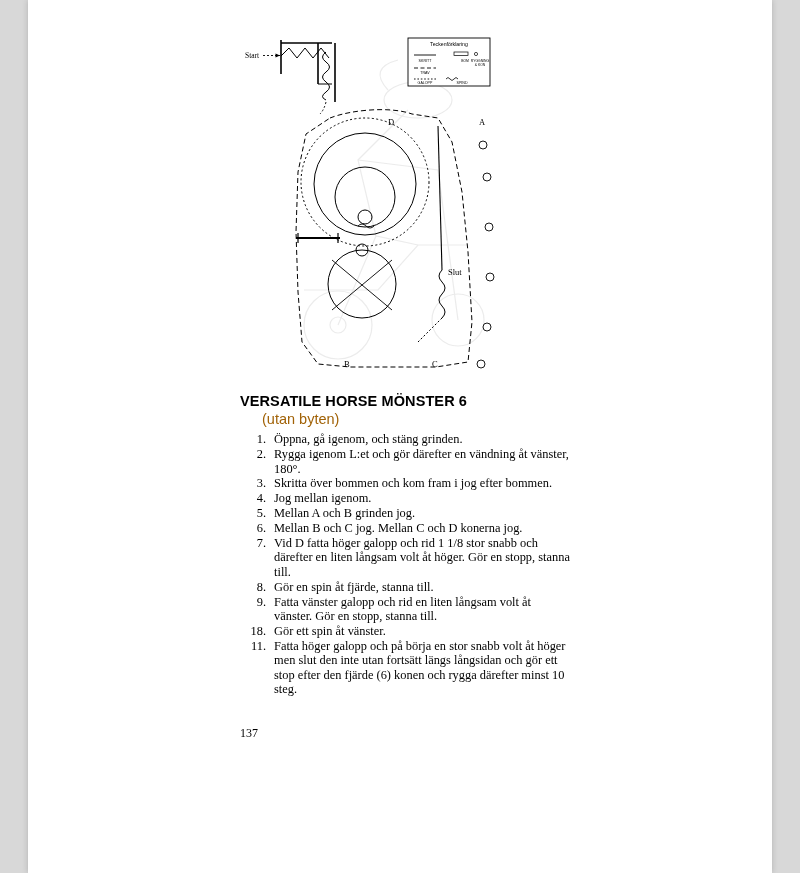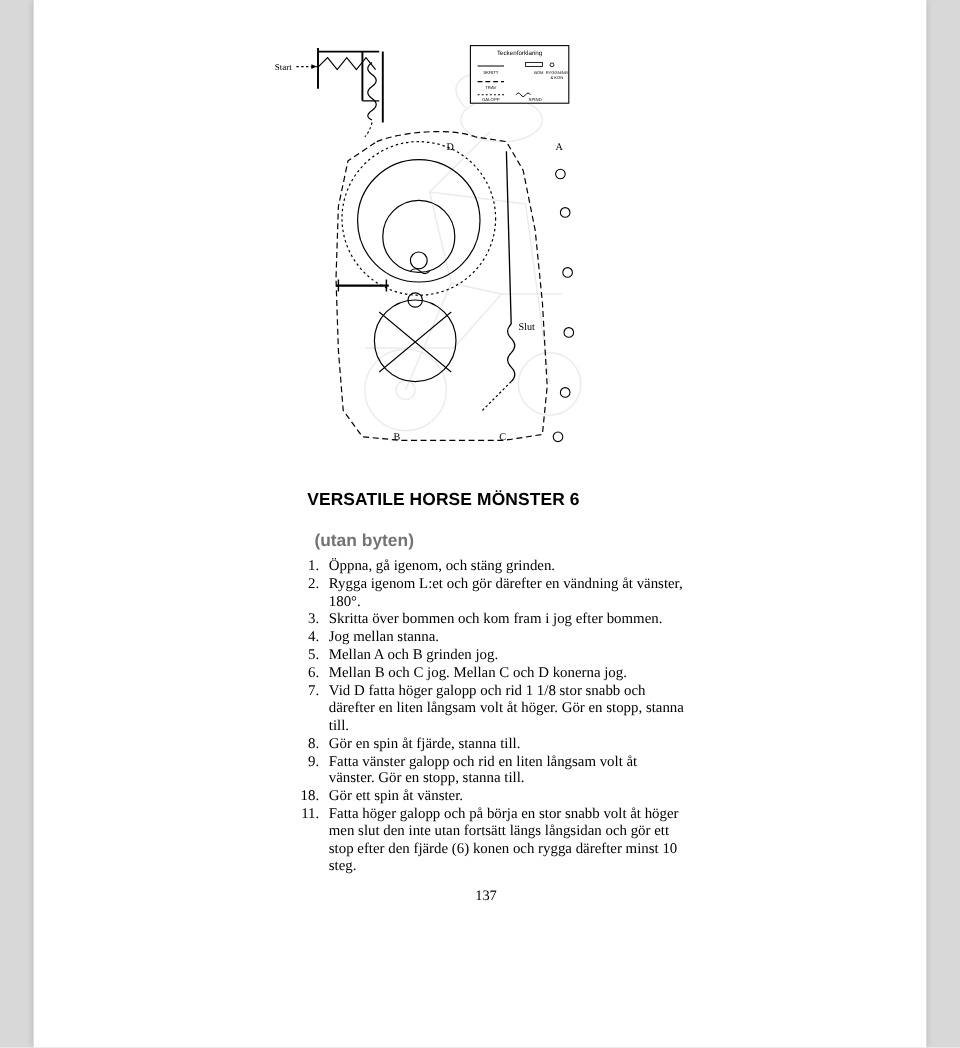--- a/index.html
+++ b/index.html
@@ -26,21 +26,21 @@
     position: absolute;
     left: 0;
     top: 0;
     width: 744px;
     height: 873px;
   }
 
   
   .diagram-wrap {
     position: absolute;
-    left: 196px;
+    left: 212px;
     top: 22px;
     width: 300px;
     height: 365px;
   }
   .diagram-wrap svg {
     display: block;
   }
 
   
   .text-block {
@@ -48,28 +48,28 @@
     left: 212px;
     top: 392px;
     width: 330px;
   }
   .doc-title {
     font-family: "Liberation Sans", sans-serif;
     font-weight: bold;
     font-size: 14.5px;
     color: #000;
     line-height: 1.25;
-    margin: 16px;
+    margin: 0;
     letter-spacing: 0.1px;
   }
   .doc-subtitle {
     font-family: "Liberation Sans", sans-serif;
-    font-weight: bold;
+    font-weight: normal;
     font-size: 14.5px;
-    color: #737373;
+    color: #a16207;
     line-height: 1.25;
     margin: 0 0 4px 22px;
   }
   ol.steps {
     list-style: none;
     margin: 0;
     padding: 0;
     counter-reset: stepnum;
   }
   ol.steps > li {
@@ -87,24 +87,23 @@
     top: 0;
     width: 26px;
     text-align: right;
     font-size: 12.4px;
   }
   .page-number {
     position: absolute;
     left: 212px;
     top: 726px;
     width: 330px;
-    text-align: center;
+    text-align: left;
     font-size: 12px;
     color: #000;
-    margin-top: 13px;
   }
 
   
   .ghost {
     position: absolute;
     left: 240px;
     top: 40px;
     width: 260px;
     height: 330px;
     opacity: 0.10;
@@ -248,21 +247,21 @@
     </div>
 
     <div class="text-block">
       <h1 class="doc-title">VERSATILE HORSE MÖNSTER 6</h1>
       <h2 class="doc-subtitle">(utan byten)</h2>
 
       <ol class="steps">
         <li><span class="num">1.</span><span>Öppna, gå igenom, och stäng grinden.</span></li>
         <li><span class="num">2.</span><span>Rygga igenom L:et och gör därefter en vändning åt vänster, 180°.</span></li>
         <li><span class="num">3.</span><span>Skritta över bommen och kom fram i jog efter bommen.</span></li>
-        <li><span class="num">4.</span><span>Jog mellan stanna.</span></li>
+        <li><span class="num">4.</span><span>Jog mellan igenom.</span></li>
         <li><span class="num">5.</span><span>Mellan A och B grinden jog.</span></li>
         <li><span class="num">6.</span><span>Mellan B och C jog. Mellan C och D konerna jog.</span></li>
         <li><span class="num">7.</span><span>Vid D fatta höger galopp och rid 1 1/8 stor snabb och därefter en liten långsam volt åt höger. Gör en stopp, stanna till.</span></li>
         <li><span class="num">8.</span><span>Gör en spin åt fjärde, stanna till.</span></li>
         <li><span class="num">9.</span><span>Fatta vänster galopp och rid en liten långsam volt åt vänster. Gör en stopp, stanna till.</span></li>
         <li><span class="num">18.</span><span>Gör ett spin åt vänster.</span></li>
         <li><span class="num">11.</span><span>Fatta höger galopp och på börja en stor snabb volt åt höger men slut den inte utan fortsätt längs långsidan och gör ett stop efter den fjärde (6) konen och rygga därefter minst 10 steg.</span></li>
       </ol>
     </div>
 

